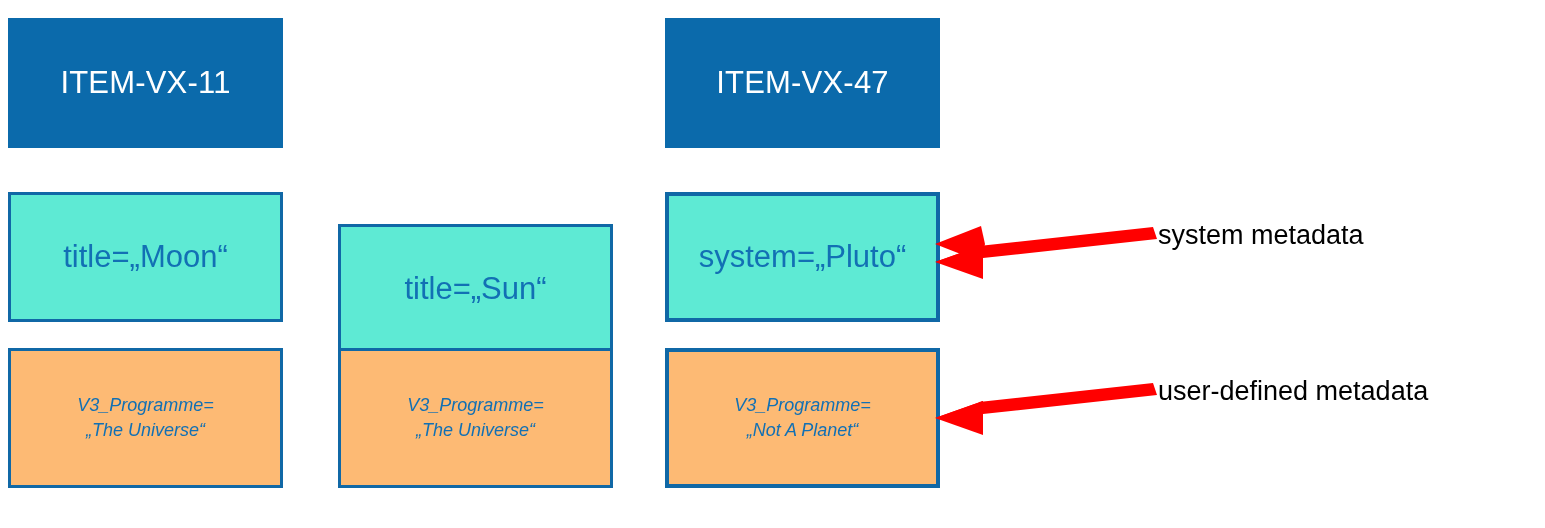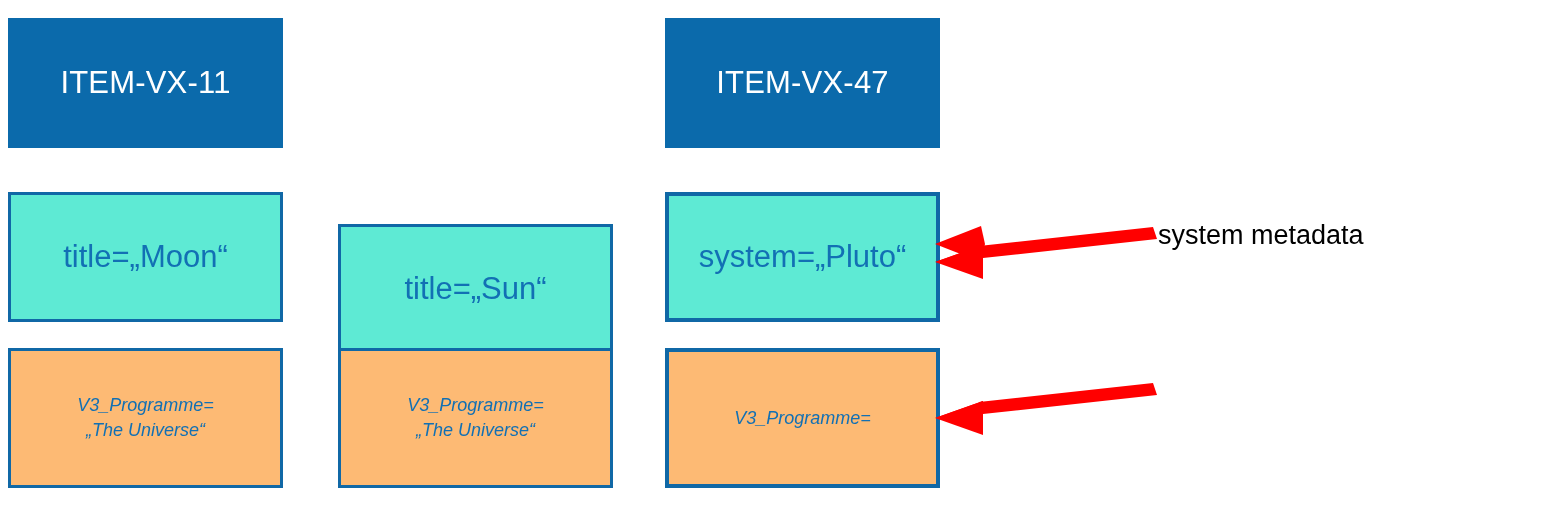--- a/index.html
+++ b/index.html
@@ -113,29 +113,31 @@
   <div class="box hdr-box" style="left:665px; top:18px; width:275px; height:130px;">
     <span>ITEM-VX-47</span>
   </div>
 
   <div class="box meta-box thick" style="left:665px; top:192px; width:275px; height:130px;">
     <span>system=„Pluto“</span>
   </div>
 
   <div class="box udef-box thick" style="left:665px; top:348px; width:275px; height:140px;">
     <span class="udef-line">V3_Programme=</span>
+    <span class="udef-line">„Not A Planet“</span>
   </div>
 
   <svg class="arrow-svg" style="left:935px; top:222px; width:225px; height:55px;" viewBox="0 0 225 55">
     <polygon points="0,40 46,22 50,40 46,58" fill="#FF0000" transform="translate(0,-18)"></polygon>
     <polygon points="0,40 48,23 48,34" fill="#FF0000"></polygon>
     <polygon points="0,40 48,23 48,57" fill="#FF0000"></polygon>
     <polygon points="44,24 218,5 222,17 48,36" fill="#FF0000"></polygon>
   </svg>
   <div class="annot-label" style="left:1158px; top:222px;">system metadata</div>
 
   <svg class="arrow-svg" style="left:935px; top:378px; width:225px; height:55px;" viewBox="0 0 225 55">
     <polygon points="0,40 48,23 48,34" fill="#FF0000"></polygon>
     <polygon points="0,40 48,23 48,57" fill="#FF0000"></polygon>
     <polygon points="44,24 218,5 222,17 48,36" fill="#FF0000"></polygon>
   </svg>
+  <div class="annot-label" style="left:1158px; top:378px;">user-defined metadata</div>
 
 </div>
 
 </body></html>

